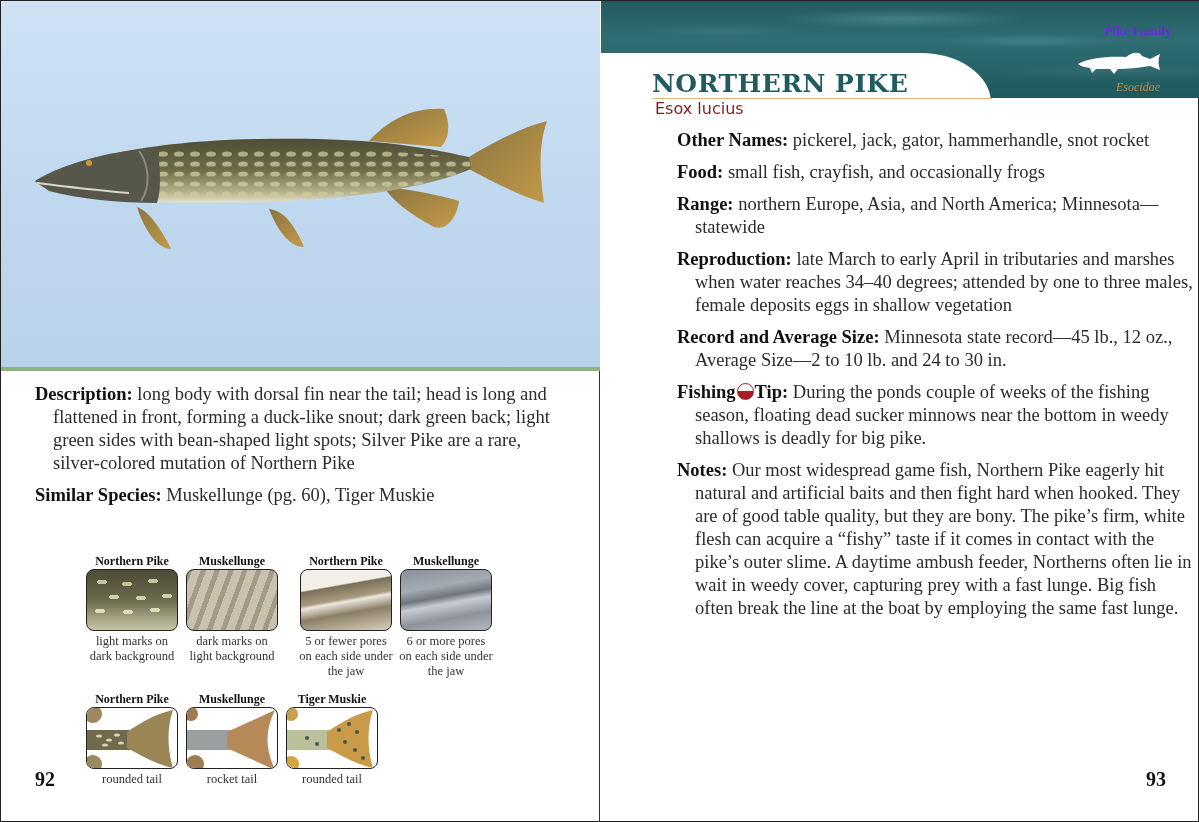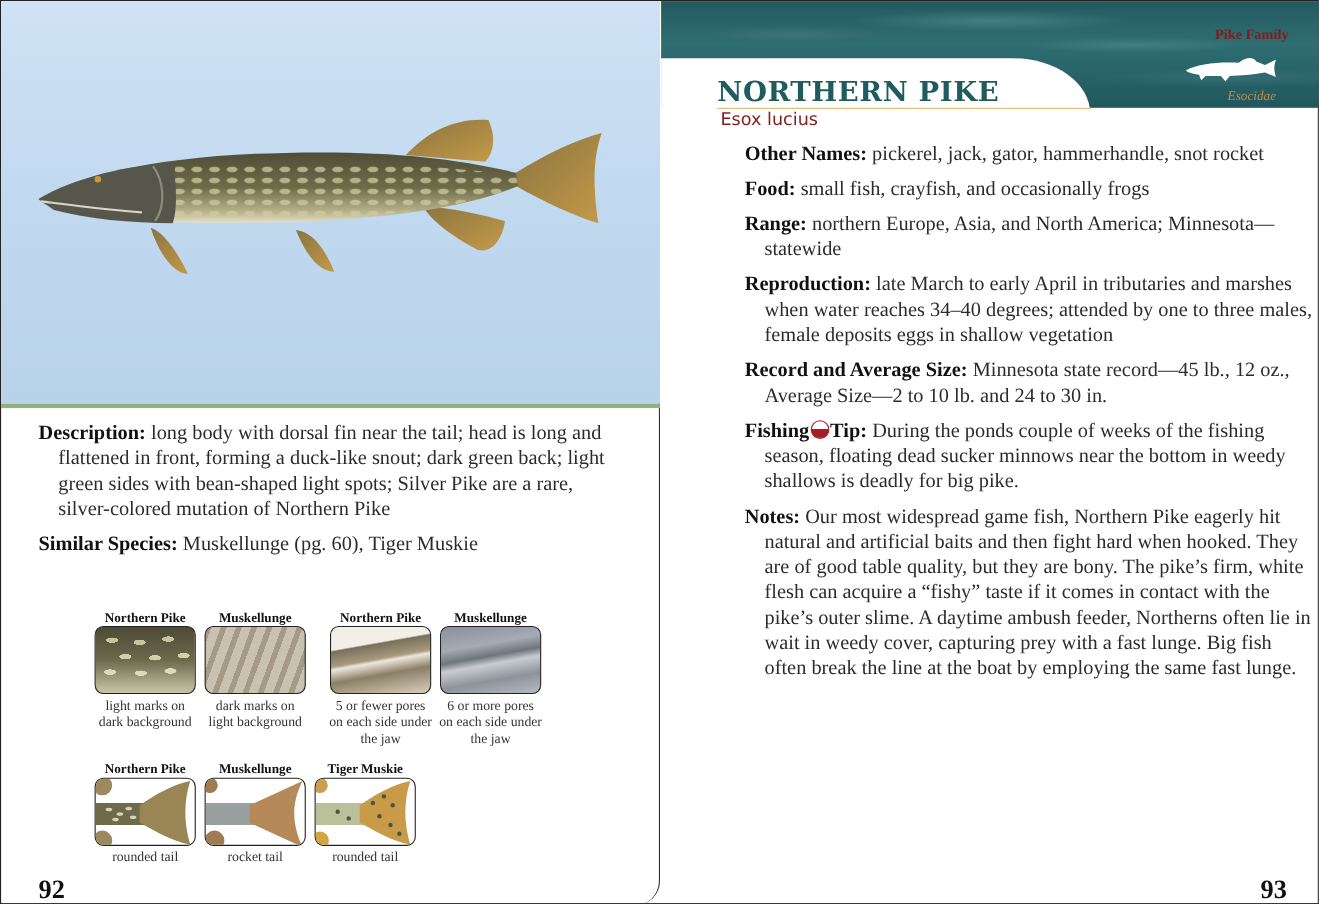--- a/index.html
+++ b/index.html
@@ -2,21 +2,21 @@
 <html><head>
 <meta charset="utf-8">
 <style>
   * { box-sizing: border-box; margin: 0; padding: 0; }
   html, body { width: 1199px; height: 822px; overflow: hidden; background: #fff; }
   body { font-family: "DejaVu Serif", "Liberation Serif", serif; color: #231f20; position: relative; }
 
   .spread { position: absolute; left: 0; top: 0; width: 1199px; height: 822px; border: 1px solid #222; background: #fff; }
 
   
-  .left-page { position: absolute; left: 0; top: 0; width: 599px; height: 822px; border-right: 1px solid #333; border-radius: 22px; }
+  .left-page { position: absolute; left: 0; top: 0; width: 599px; height: 822px; border-right: 1px solid #333; }
   .fish-plate { position: absolute; left: 0; top: 0; width: 599px; height: 366px;
     background: linear-gradient(180deg, #cfe2f5 0%, #c2daf0 45%, #b8d2ea 100%); }
   .plate-rule { position: absolute; left: 0; top: 366px; width: 599px; height: 4px; background: #8fb282; }
   .fish-plate svg { position: absolute; left: 28px; top: 98px; }
 
   .left-text { position: absolute; left: 34px; top: 382px; width: 530px; font-family: "Liberation Serif", serif; font-size: 18.5px; line-height: 23px; color: #2b2b2b; }
   .entry { padding-left: 18px; text-indent: -18px; margin-bottom: 9px; }
   .entry .lbl { font-weight: bold; color: #111; }
   .cmp-item { position: absolute; width: 94px; text-align: center; }
   .cmp-title { font-family: "Liberation Serif", serif; font-weight: bold; font-size: 12px; color: #111; white-space: nowrap; height: 14px; line-height: 14px; }
@@ -34,33 +34,33 @@
       radial-gradient(ellipse 9px 4px at 41px 42px, #dedab8 60%, transparent 62%),
       radial-gradient(ellipse 9px 4px at 68px 40px, #dedab8 60%, transparent 62%),
       linear-gradient(180deg, #4d4a36 0%, #6b6a4c 50%, #c9c6a8 100%); }
   .sw-muskie { background:
       repeating-linear-gradient(110deg, #a59a86 0 5px, #c9c2b1 5px 13px),
       #bdb4a2; }
   .sw-jaw-pike { background: linear-gradient(170deg, #f2efe8 0%, #f2efe8 28%, #7a705a 30%, #a79a7d 48%, #ece7dc 52%, #8b7f66 68%, #d8d0bd 100%); }
   .sw-jaw-muskie { background: linear-gradient(170deg, #8a909a 0%, #a5abb3 30%, #6f757d 45%, #c8ccd2 55%, #8d939b 75%, #b5bac1 100%); }
   .tail-box { background: #fff; }
 
-  .page-num { position: absolute; font-family: "Liberation Serif", serif; font-weight: bold; font-size: 24px; color: #111; margin-top: 28px; }
+  .page-num { position: absolute; font-family: "Liberation Serif", serif; font-weight: bold; font-size: 20px; color: #111; }
 
   
   .right-page { position: absolute; left: 600px; top: 0; width: 599px; height: 822px; }
   .water { position: absolute; left: 0; top: 0; width: 599px; height: 97px;
     background:
       radial-gradient(ellipse 180px 14px at 300px 18px, rgba(120,175,180,0.35), transparent 70%),
       radial-gradient(ellipse 140px 10px at 430px 40px, rgba(110,165,170,0.30), transparent 70%),
       radial-gradient(ellipse 120px 10px at 120px 30px, rgba(100,150,155,0.25), transparent 70%),
       radial-gradient(ellipse 200px 12px at 520px 70px, rgba(90,140,145,0.25), transparent 70%),
       linear-gradient(180deg, #235a60 0%, #2f6e73 40%, #1f575c 100%); }
   .title-cut { position: absolute; left: 0; top: 52px; width: 390px; height: 50px; background: #fff; border-top-right-radius: 70px 50px; }
-  .family-label { position: absolute; right: 12px; top: 22px; width: 100px; text-align: center; font-family: "Liberation Serif", serif; font-weight: bold; font-size: 13px; color: #7f1d1d; }
+  .family-label { position: absolute; right: 12px; top: 22px; width: 100px; text-align: center; font-family: "Liberation Serif", serif; font-weight: bold; font-size: 13px; color: #6d28d9; }
   .family-latin { position: absolute; right: 12px; top: 79px; width: 100px; text-align: center; font-family: "Liberation Serif", serif; font-style: italic; font-size: 12px; color: #c58b4a; }
   .family-fish { position: absolute; right: 38px; top: 49px; }
 
   .species-title { position: absolute; left: 51px; top: 68px; font-family: "DejaVu Serif", serif; font-weight: bold; font-size: 25px; letter-spacing: 0.5px; color: #1f5b5f; }
   .title-rule { position: absolute; left: 51px; top: 97px; width: 340px; height: 1px; background: #e0b870; }
   .species-latin { position: absolute; left: 54px; top: 98px; font-family: "DejaVu Sans", sans-serif; font-size: 16px; color: #7f1d1d; }
 
   .right-text { position: absolute; left: 51px; top: 128px; width: 520px; font-family: "Liberation Serif", serif; font-size: 18.5px; line-height: 23px; color: #2b2b2b; margin-left: 25px; }
   .right-text .entry { margin-bottom: 9px; }
   .bobber { display: inline-block; width: 17px; height: 17px; border-radius: 50%; vertical-align: -2px; margin: 0 1px;

